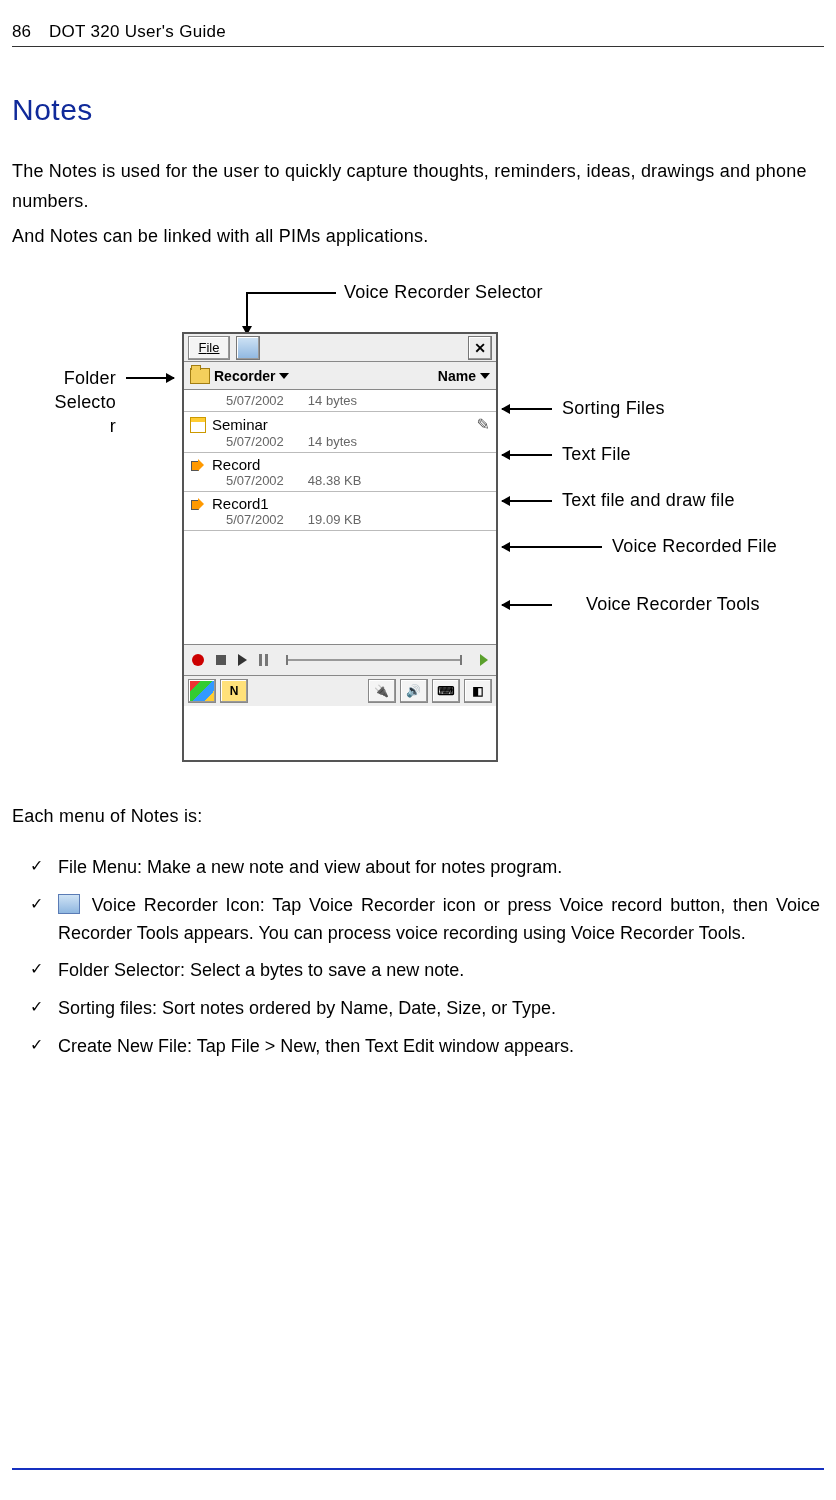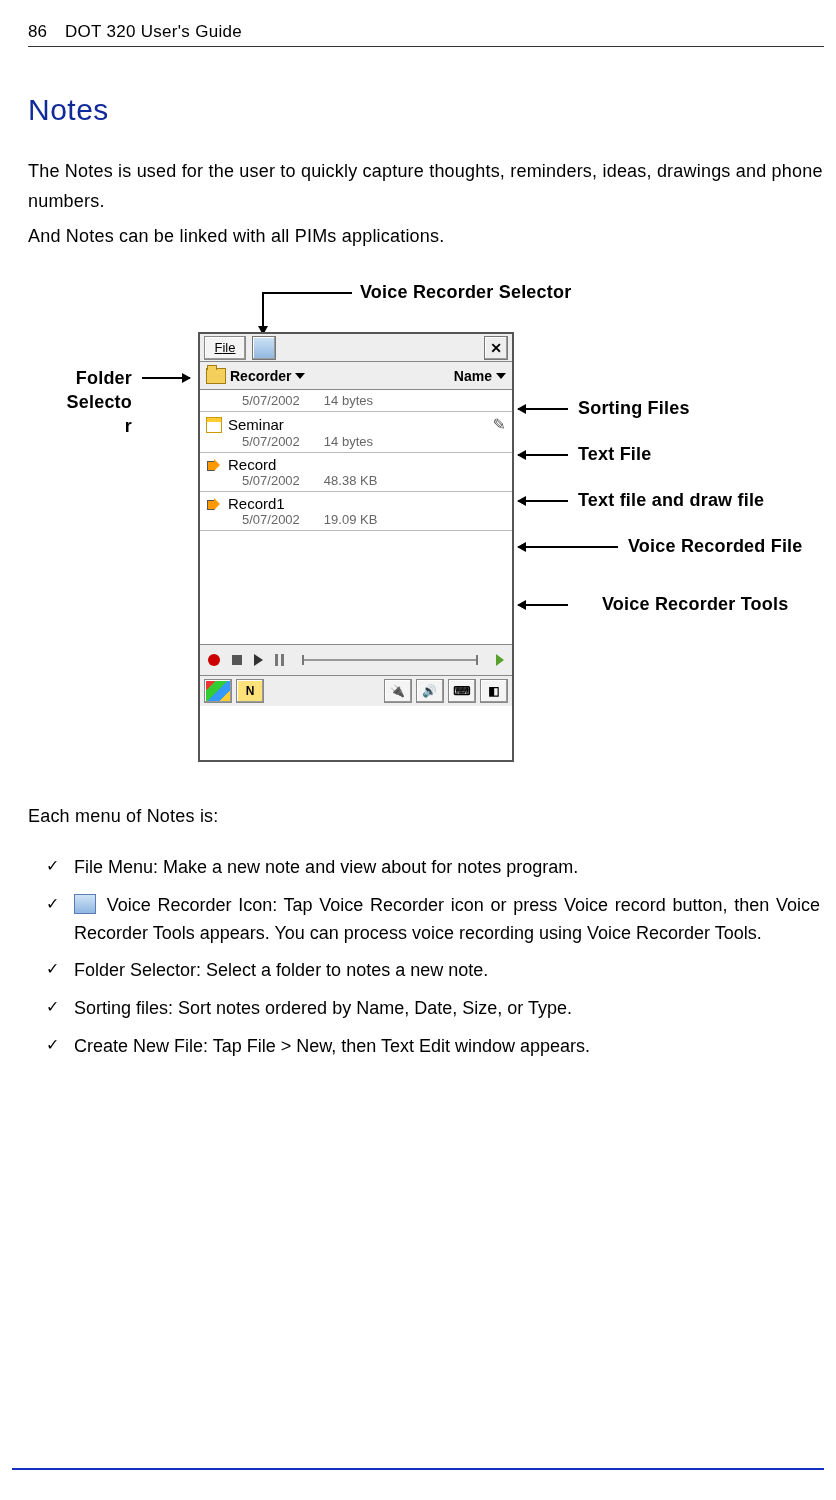--- a/index.html
+++ b/index.html
@@ -8,21 +8,21 @@
     padding: 0;
     font-family: "Arial", "Helvetica Neue", sans-serif;
     background: #fff;
     color: #000;
     width: 836px;
     height: 1500px;
     position: relative;
     font-weight: 300;
   }
   .page {
-    padding: 22px 12px 0 28px;
+    padding: 22px 12px 0 12px;
     position: relative;
   }
   .header-row {
     display: flex;
     align-items: baseline;
     border-bottom: 1px solid #333;
     padding-bottom: 4px;
     margin-bottom: 46px;
   }
   .page-number {
@@ -160,21 +160,21 @@
     height: 30px;
     background:#eee;display:flex;align-items:center;padding:0 4px;gap:4px;
   }
   .tb-btn{width:26px;height:22px;border:1px solid #888;background:#f4f4f4;box-shadow: inset -1px -1px 0 #999, inset 1px 1px 0 #fff;display:flex;align-items:center;justify-content:center;font-size:12px;font-weight:700;}
   .flag{background:linear-gradient(135deg,#e33 25%,#3c3 25% 50%,#39f 50% 75%,#fc3 75%);}
   .tb-spacer{flex:1;}
 
   
   .label {
     position: absolute;
-    font-weight: 700;
+    font-weight: 400;
     font-size: 18px;
     letter-spacing: 0.2px;
     white-space: nowrap;
   }
   .arrow-h {
     position: absolute;
     height: 2px;
     background: #000;
   }
   .arrow-h.right::after {
@@ -344,20 +344,20 @@
         <div class="tb-btn">◧</div>
       </div>
     </div>
   </div>
 
   <p class="body-text" style="">Each menu of Notes is:</p>
 
   <ul class="bullets">
     <li>File Menu: Make a new note and view about for notes program.</li>
     <li><span class="inline-ic"></span><span> Voice Recorder Icon: Tap Voice Recorder icon or press Voice record button, then Voice Recorder Tools appears. You can process voice recording using Voice Recorder Tools.</span></li>
-    <li>Folder Selector: Select a folder to notes a new note.</li>
+    <li>Folder Selector: Select a bytes to save a new note.</li>
     <li>Sorting files: Sort notes ordered by Name, Date, Size, or Type.</li>
     <li>Create New File: Tap File &gt; New, then Text Edit window appears.</li>
   </ul>
 
 </div>
 
 <div class="footer-line"></div>
 
 </body></html>

